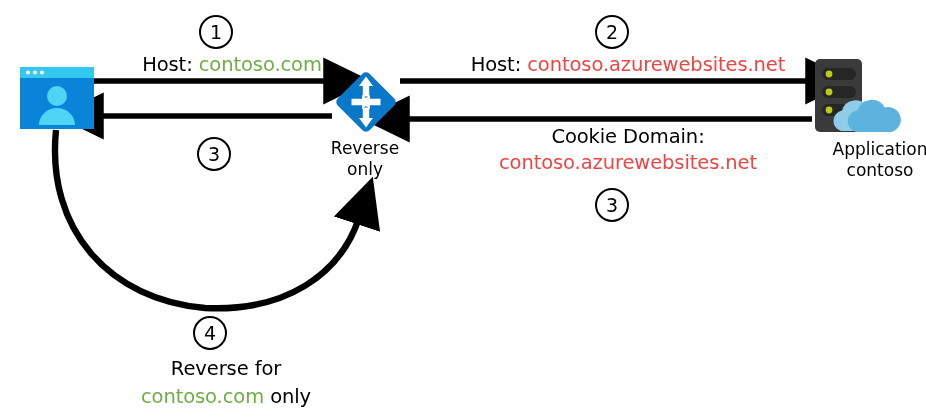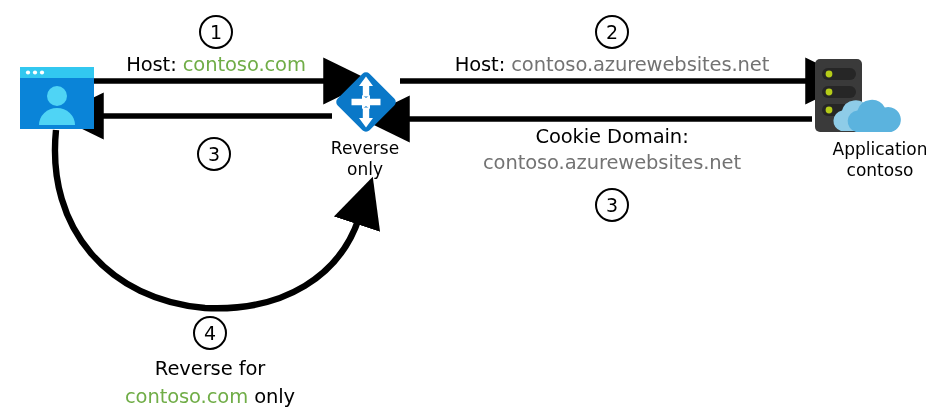--- a/index.html
+++ b/index.html
@@ -19,23 +19,23 @@
 
   
   .label {
     position: absolute;
     font-size: 19.5px;
     color: #000000;
     white-space: nowrap;
     line-height: 1.15;
     letter-spacing: -0.1px;
   }
-  .label.center { transform: translateX(-50%); text-align: center; }
+  .label.center { transform: translateX(-50%); text-align: center; margin-left: 16px; }
   .green { color: #70ad47; }
-  .red   { color: #737373; }
+  .red   { color: #ef4444; }
   .ital  { }
 
   .node-caption {
     position: absolute;
     font-size: 17px;
     color: #000000;
     text-align: center;
     line-height: 1.22;
     transform: translateX(-50%);
     white-space: nowrap;

